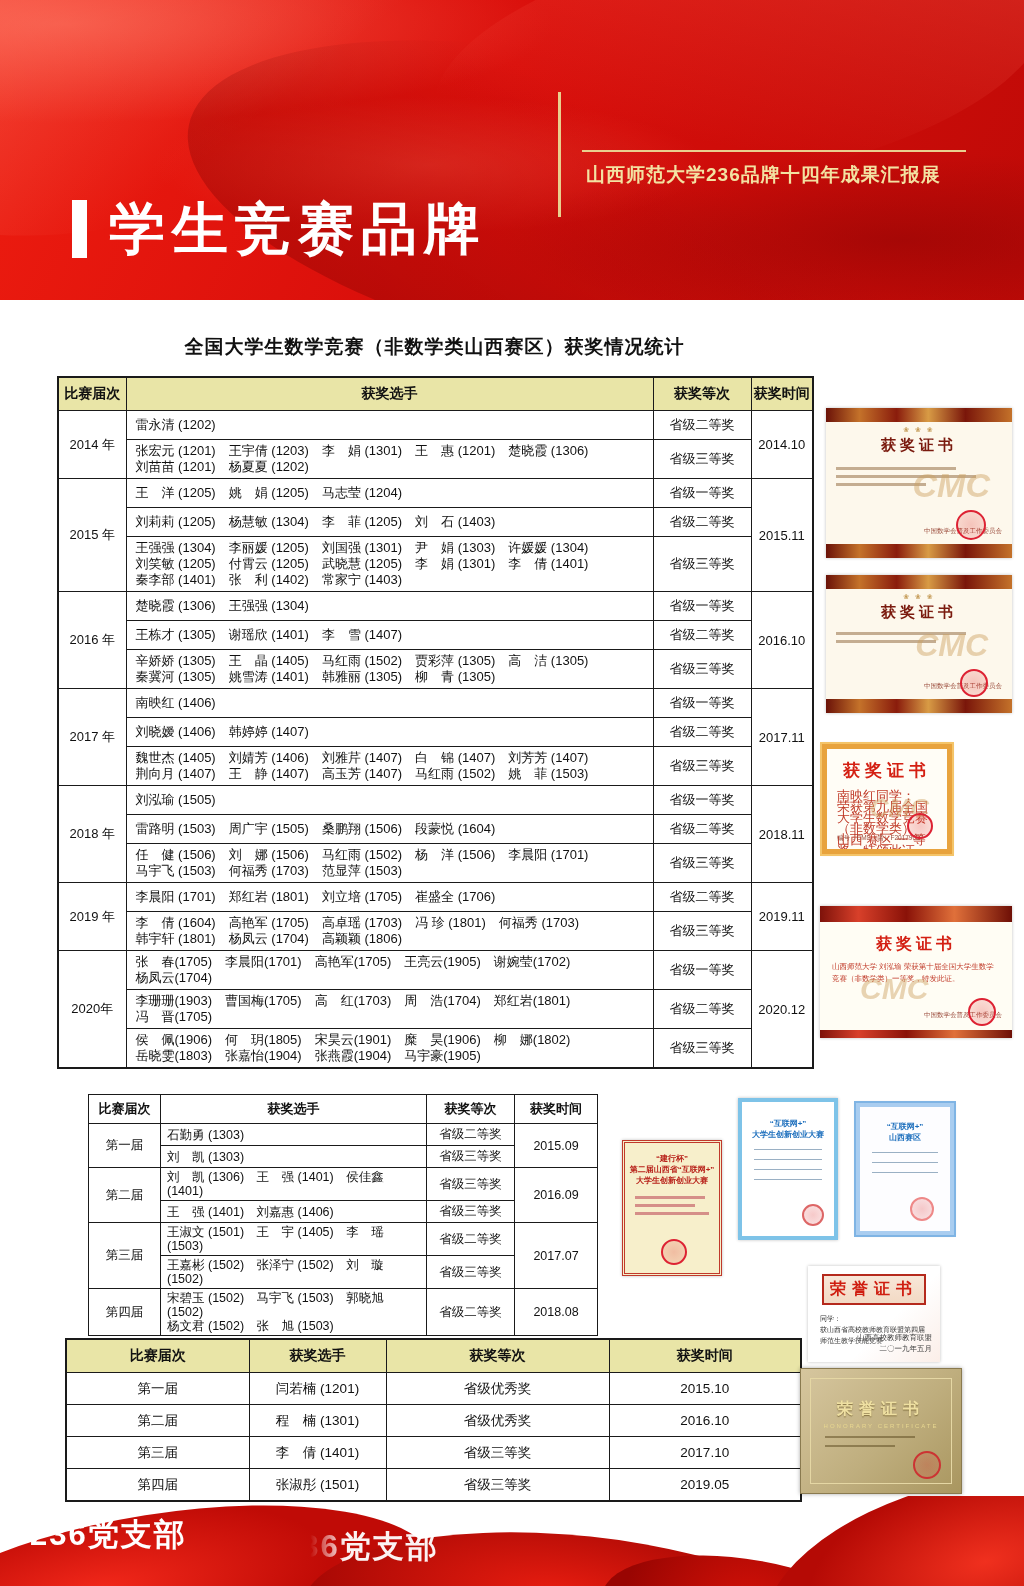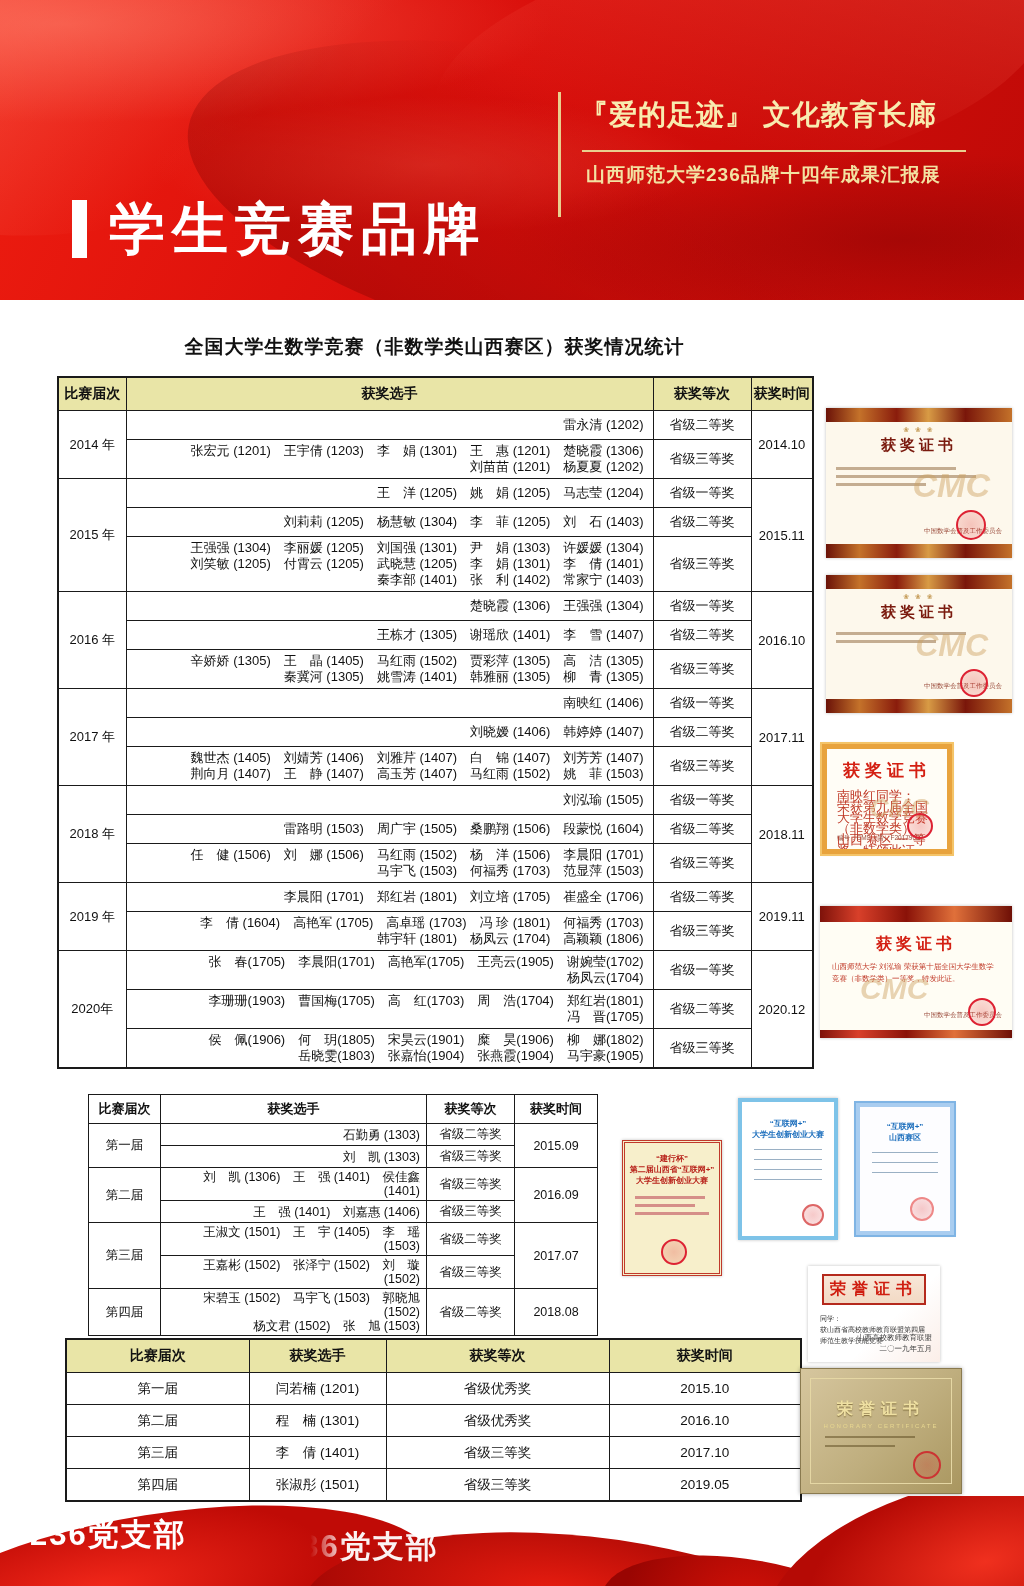--- a/index.html
+++ b/index.html
@@ -44,21 +44,21 @@
   th,td{border:1px solid #1a1a1a;color:#111;}
   th{font-weight:bold;}
   .tbl{position:absolute;}
   #table1{left:57px;top:376px;width:755px;font-size:13px;border:2px solid #1a1a1a;}
   #table1 th{background:#e9e5a7;height:30px;font-size:14px;}
   #table2{left:88px;top:1094px;width:509px;font-size:12.5px;border:1.5px solid #1a1a1a;}
   #table2 th{background:#ffffff;height:26px;font-size:13px;}
   #table3{left:65px;top:1338px;width:735px;font-size:13.5px;border:2px solid #1a1a1a;}
   #table3 th{background:#e9e5a7;height:30px;font-size:14px;}
   td.period,td.time,td.award{text-align:center;vertical-align:middle;padding:2px 2px;}
-  td.winners{text-align:right;vertical-align:middle;padding:3px 9px;white-space:pre-line;line-height:16px;margin-left:44px;}
+  td.winners{text-align:left;vertical-align:middle;padding:3px 9px;white-space:pre-line;line-height:16px;margin-left:44px;}
   #table2 td.winners{line-height:14px;padding:2px 6px;}
   #table1 td{height:22px;}
   #table2 td{height:17px;}
   #table3 td{height:29px;text-align:center;vertical-align:middle;}
 
   
   .cert{position:absolute;box-sizing:border-box;overflow:hidden;}
   .cert .seal{position:absolute;border-radius:50%;border:2px solid #d23;
      background:radial-gradient(circle,rgba(220,40,40,.25),rgba(220,40,40,.12));}
   .cert .wm{position:absolute;font-style:italic;font-weight:bold;color:rgba(205,160,95,.45);}
@@ -131,21 +131,20 @@
 </head>
 <body>
 
 <div class="poster">
 
   <div class="silk-top">
     <div class="fold f1"></div>
     <div class="fold f2"></div>
     <div class="fold f3"></div>
     <div class="brand-vline"></div>
-    <div class="brand-title">『爱的足迹』 文化教育长廊</div>
     <div class="brand-divider"></div>
     <div class="brand-subtitle">山西师范大学236品牌十四年成果汇报展</div>
     <div class="page-title-row">
       <span class="title-accent-bar"></span>
       <span class="page-title">学生竞赛品牌</span>
     </div>
   </div>
 
   <div class="tbl-title t1-title">全国大学生数学竞赛（非数学类山西赛区）获奖情况统计</div>
   <table class="tbl" id="table1">

